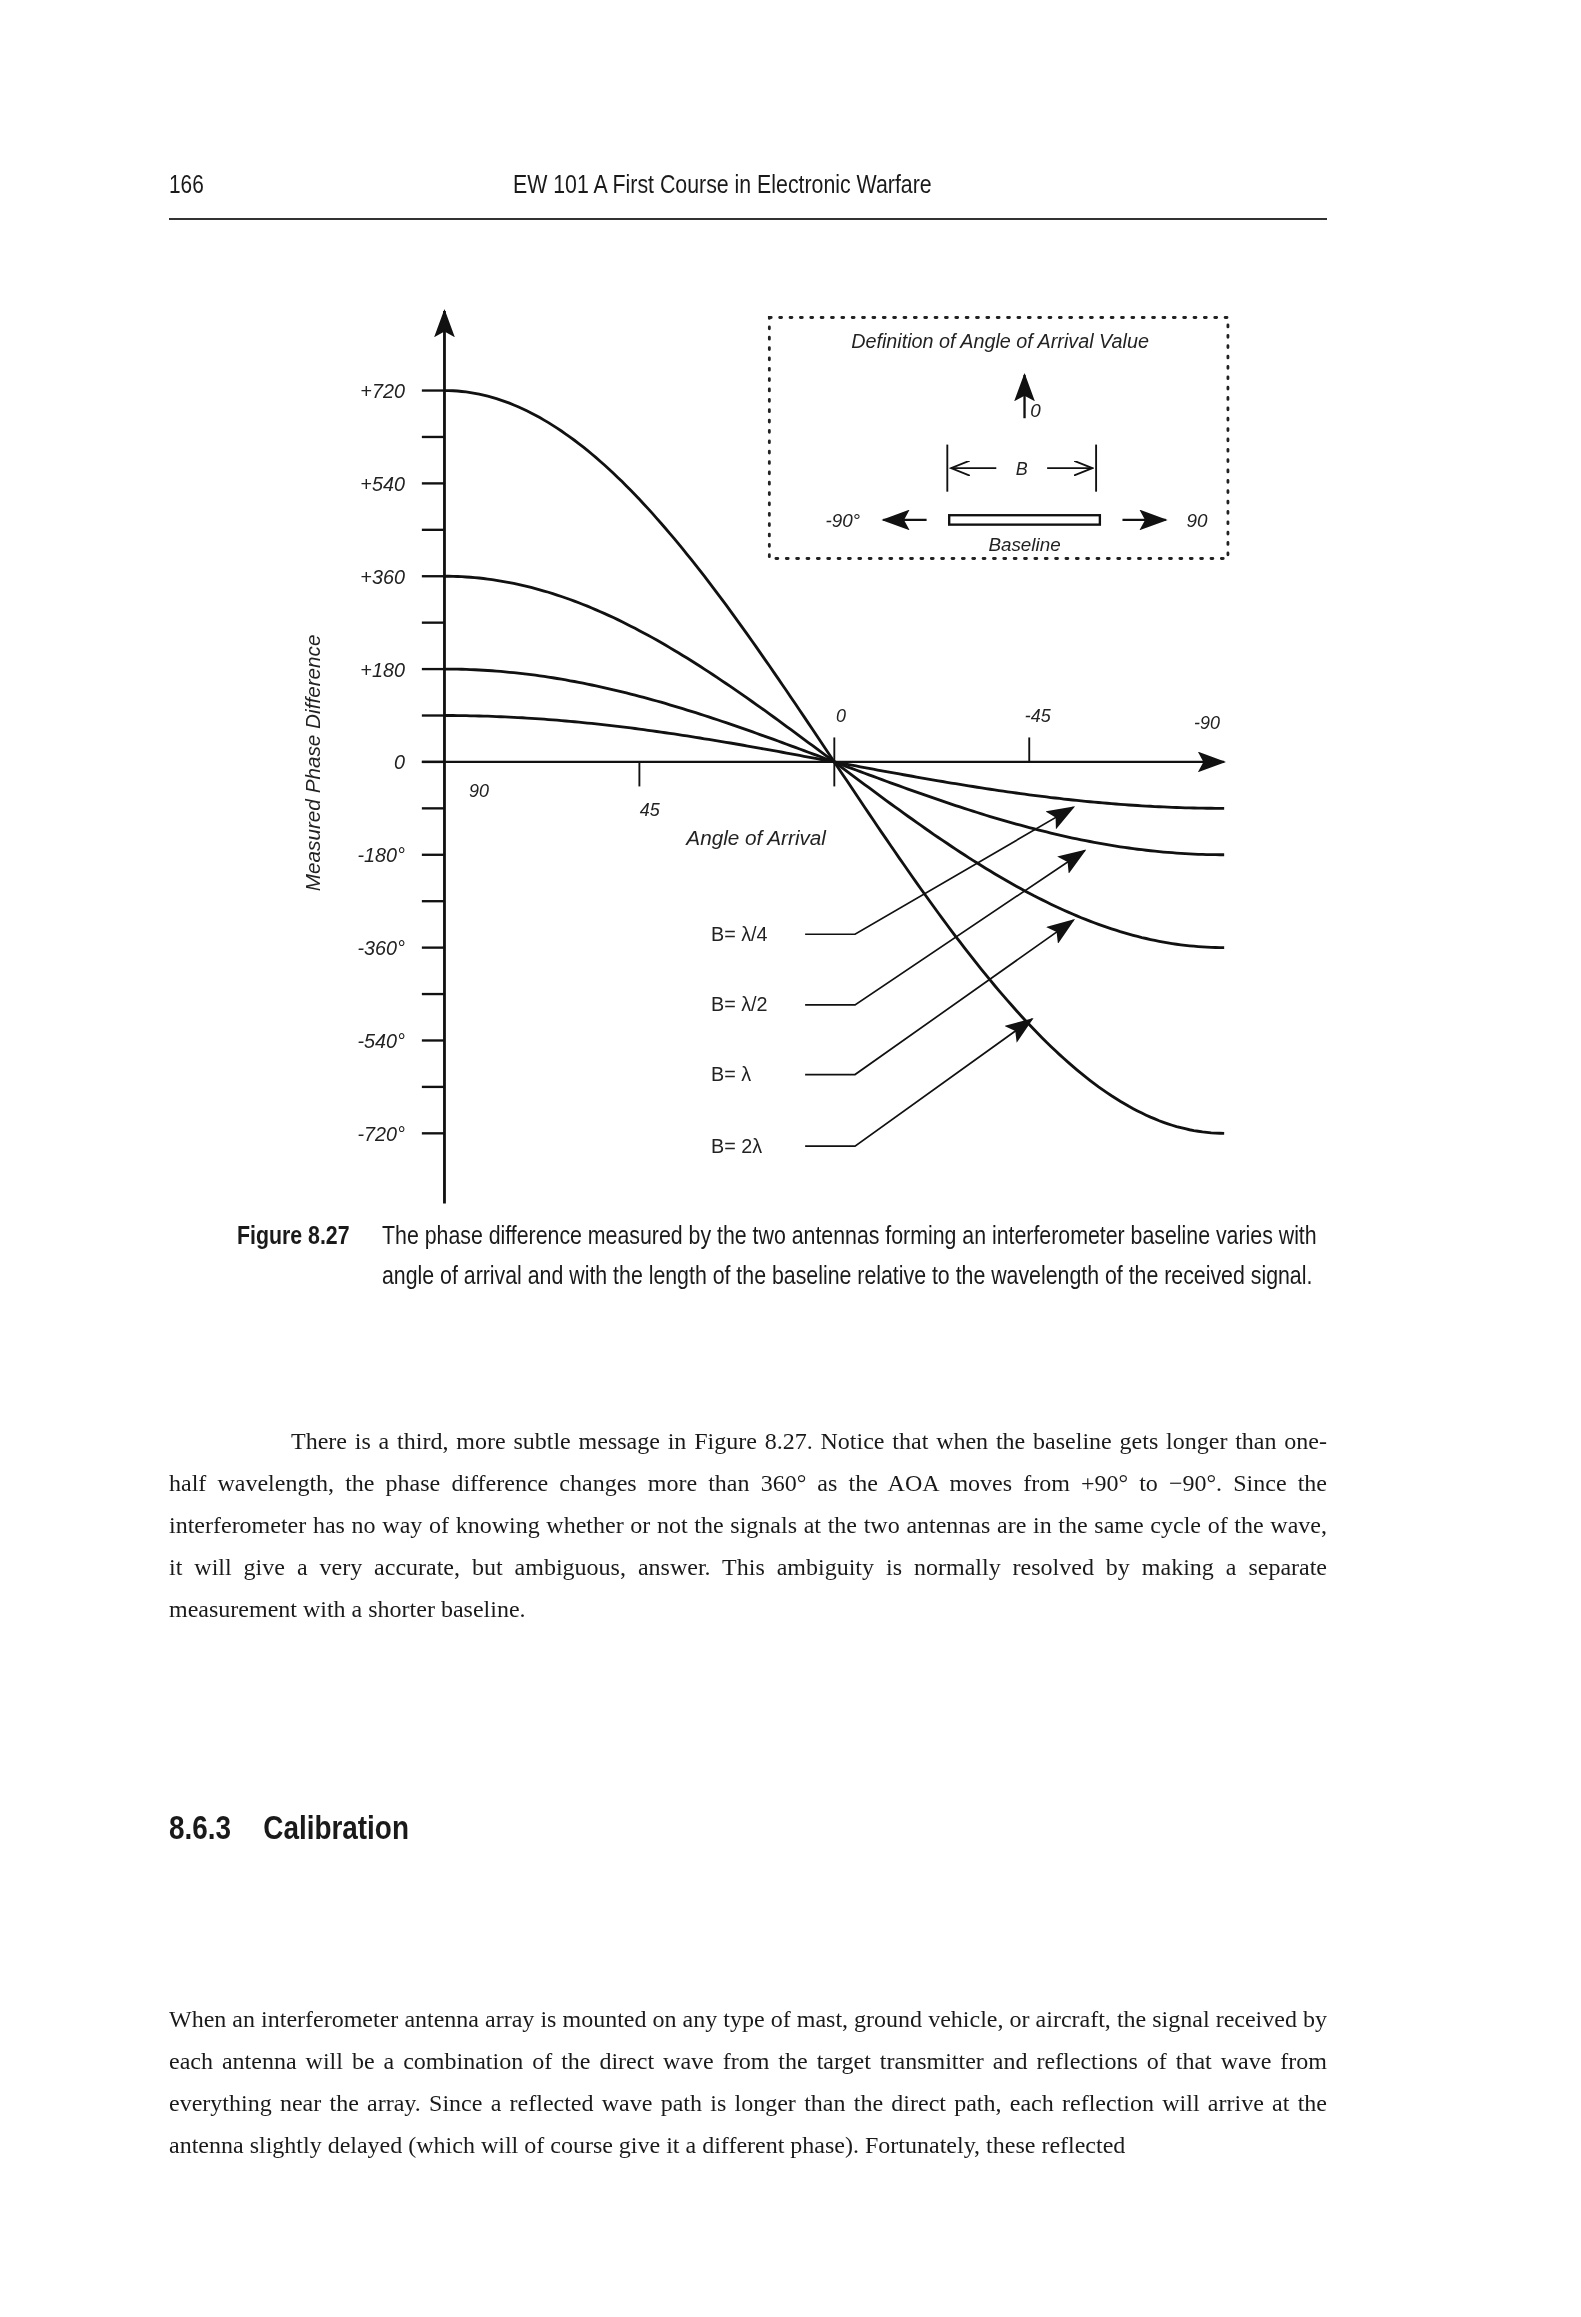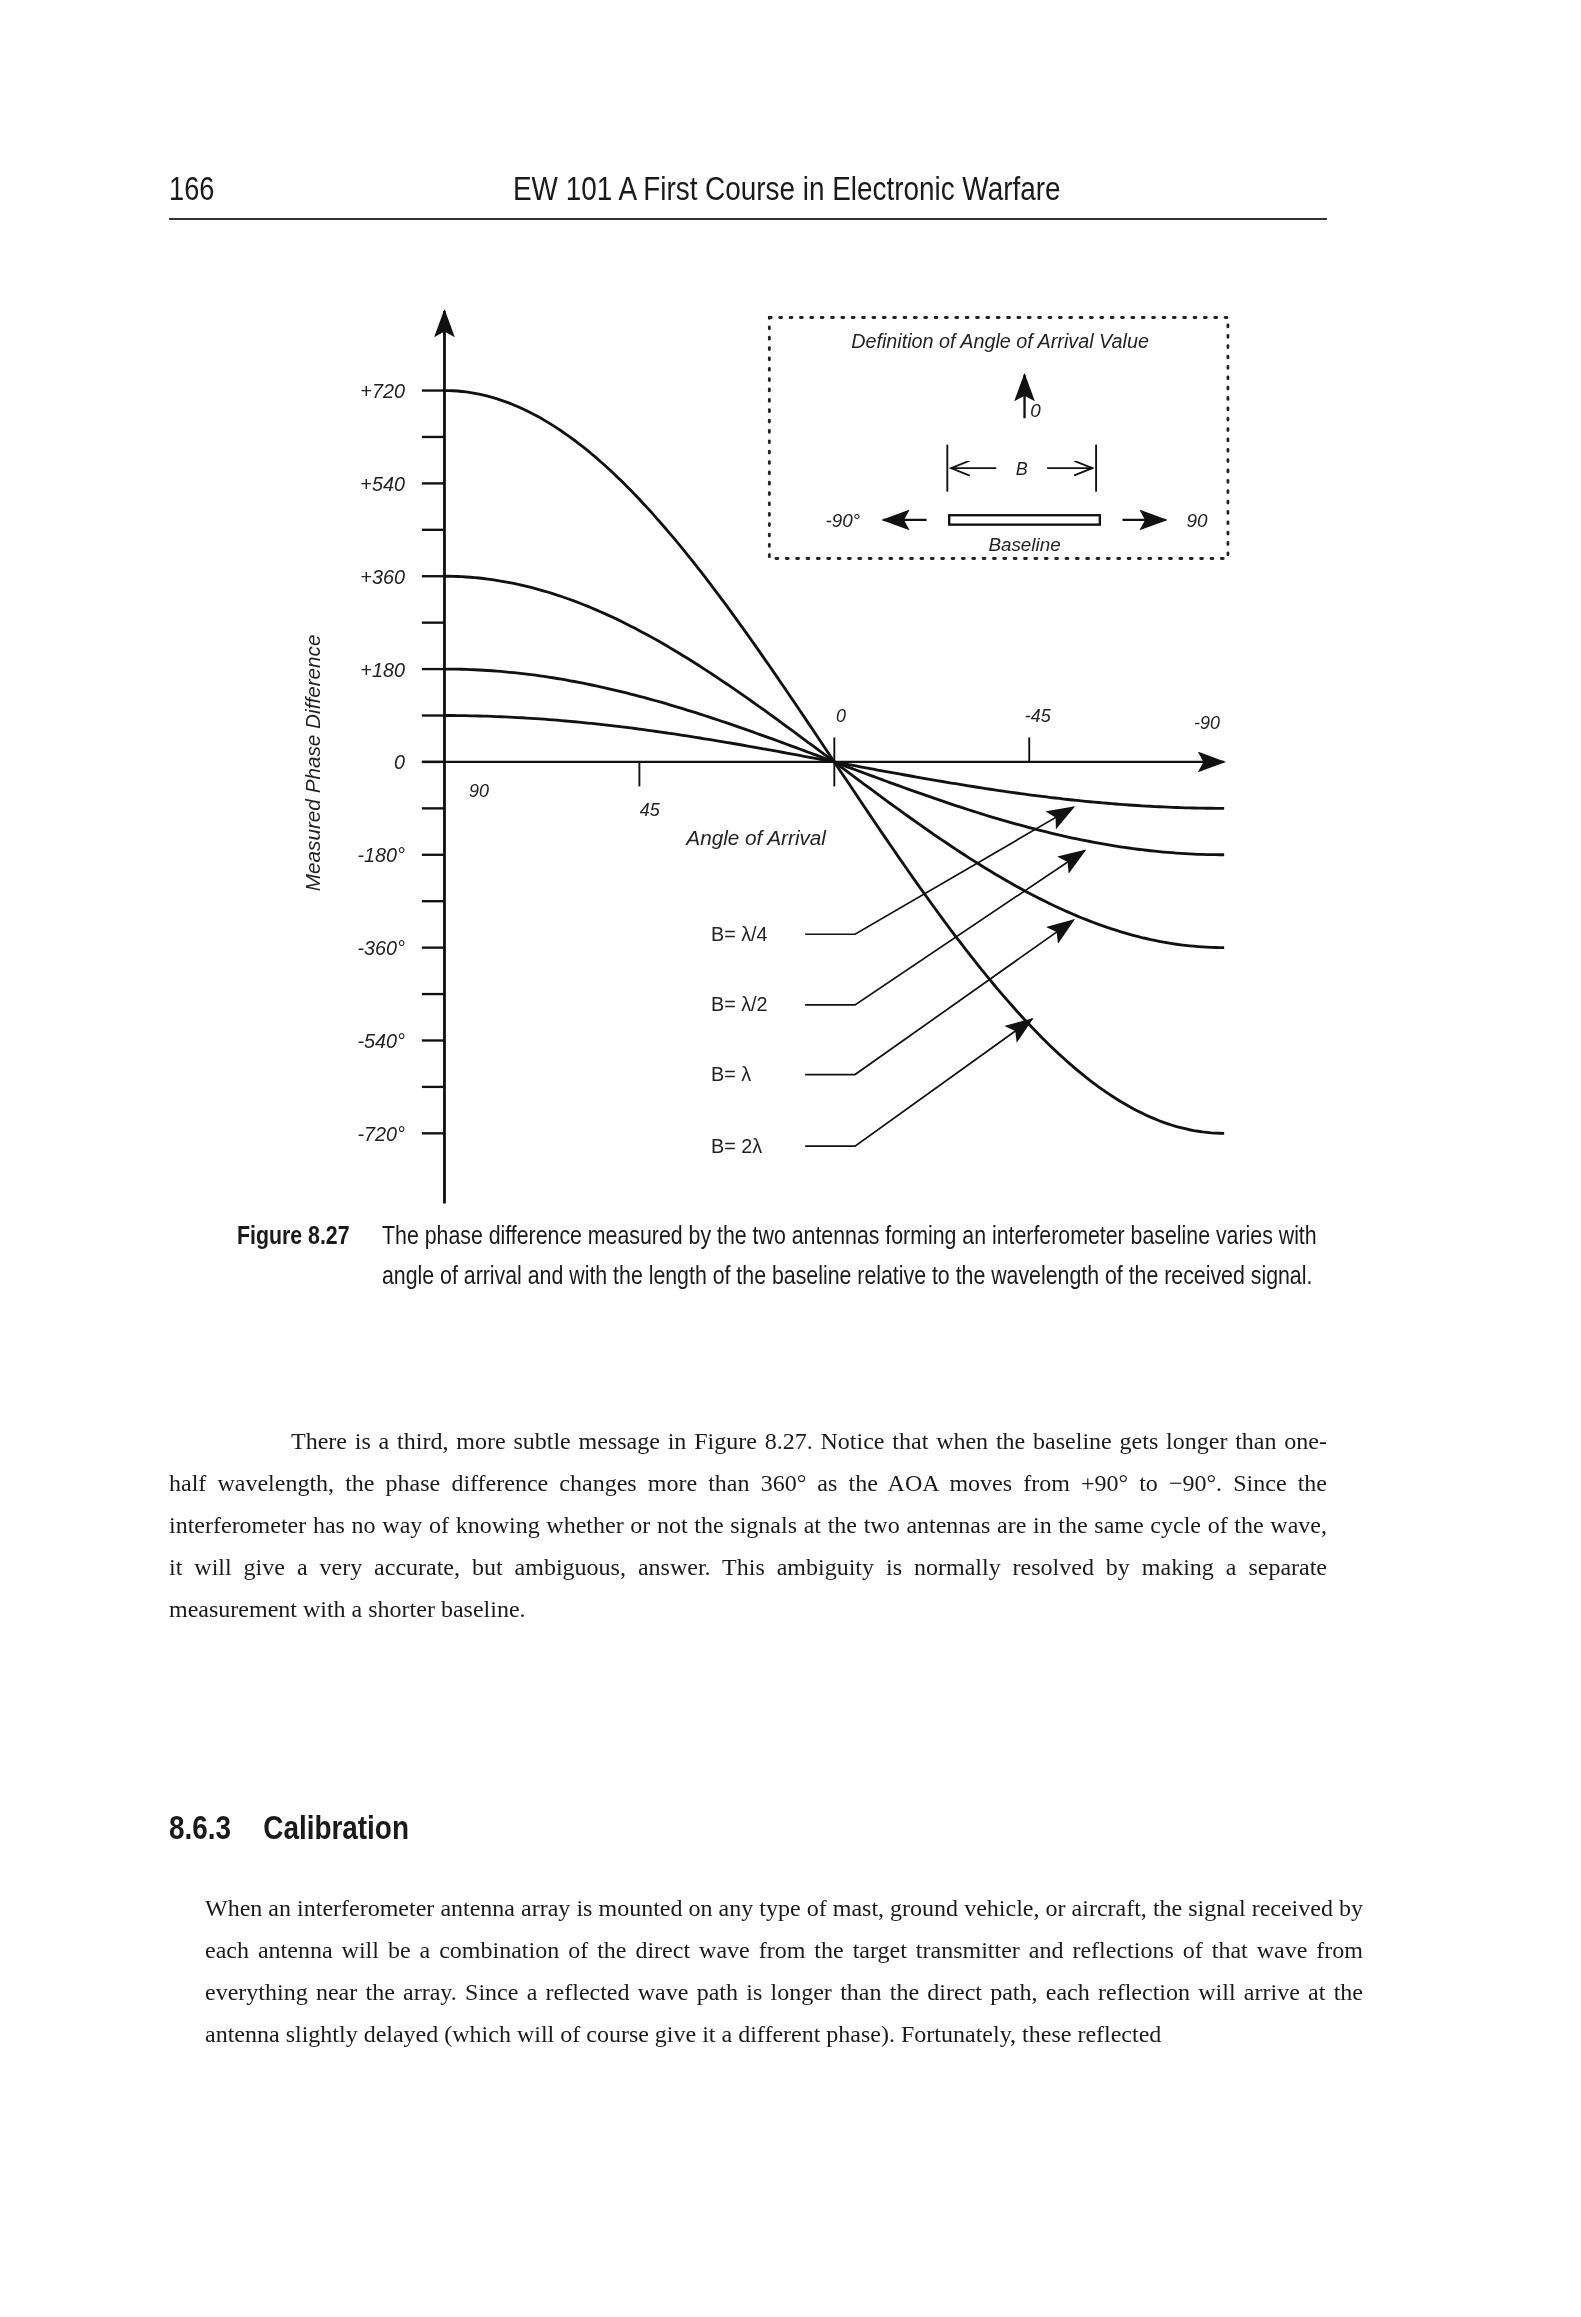--- a/index.html
+++ b/index.html
@@ -1,33 +1,33 @@
 <!DOCTYPE html>
 <html style="font-size:15px"><head>
 <meta charset="utf-8">
 <style>
   html, body { margin: 0; padding: 0; background: #ffffff; }
   body { width: 1582px; height: 2317px; position: relative; overflow: hidden; color: #1a1a1a; }
   .running-head { position: absolute; top: 169px; left: 169px; width: 1158px; height: 38px;
-    font-family: "Liberation Sans Narrow", "Liberation Sans", sans-serif; font-size: 34px; }
+    font-family: "Liberation Sans Narrow", "Liberation Sans", sans-serif; font-size: 26px; }
   .page-num { position: absolute; left: 0; top: 0; transform: scaleX(0.8); transform-origin: left; }
   .book-title { position: absolute; left: 344px; top: 0; transform: scaleX(0.82); transform-origin: left; white-space: nowrap; }
   .head-rule { position: absolute; top: 218px; left: 169px; width: 1158px; height: 0; border-top: 2.8px solid #333; }
   #figure { position: absolute; left: 0; top: 0; }
   .caption { position: absolute; top: 1215px; left: 237px; width: 1092px;
     font-family: "Liberation Sans", sans-serif; font-size: 26px; line-height: 40px; }
   .caption-label { position: absolute; left: 0; top: 0; font-weight: bold; transform: scaleX(0.82); transform-origin: left; white-space: nowrap; }
   .caption-text { position: absolute; left: 145px; top: 0; width: 1144px; transform: scaleX(0.82); transform-origin: left; }
   .body-text { position: absolute; left: 169px; width: 1158px; font-family: "Liberation Serif", serif;
     font-size: 24px; line-height: 42px; text-align: justify; }
   .para1 { top: 1420px; text-indent: 122px; }
   .section-heading { position: absolute; top: 1808px; left: 169px; font-family: "Liberation Sans", sans-serif;
     font-weight: bold; font-size: 34px; transform: scaleX(0.82); transform-origin: left; white-space: nowrap; }
   .section-num { display: inline-block; width: 115px; }
-  .para2 { top: 1887px; margin-left: 36px; }
+  .para2 { top: 1998px; }
   svg text { font-family: "Liberation Sans", sans-serif; }
 </style>
 </head>
 <body>
 
 <div class="running-head">
   <span class="page-num">166</span>
   <span class="book-title">EW 101 A First Course in Electronic Warfare</span>
 </div>
 <div class="head-rule"></div>

